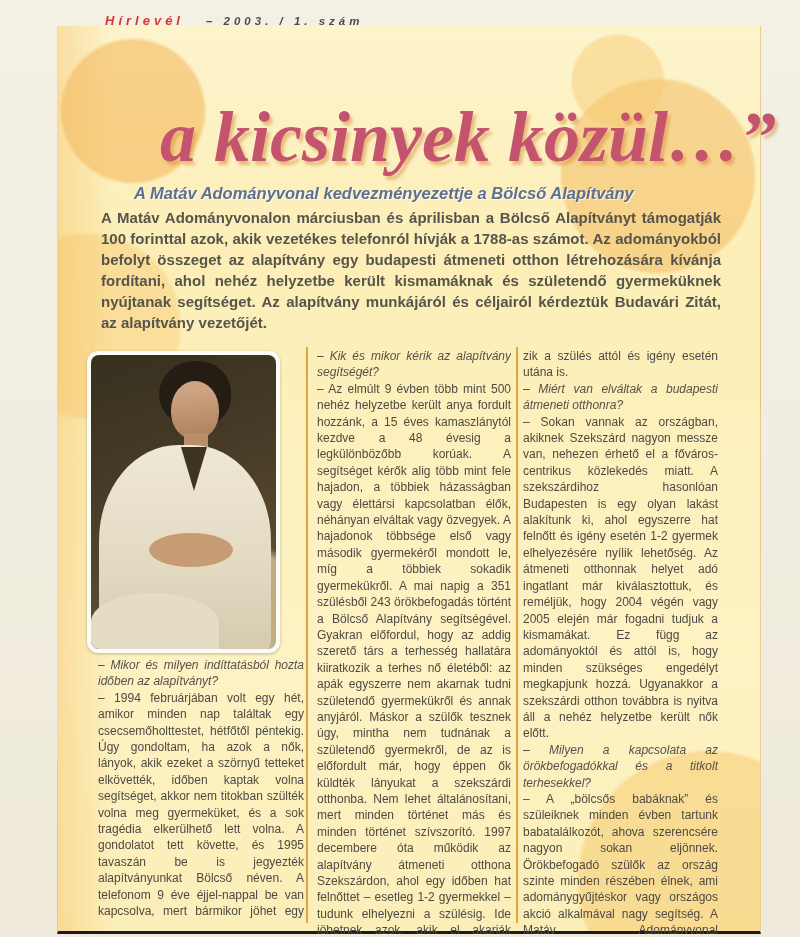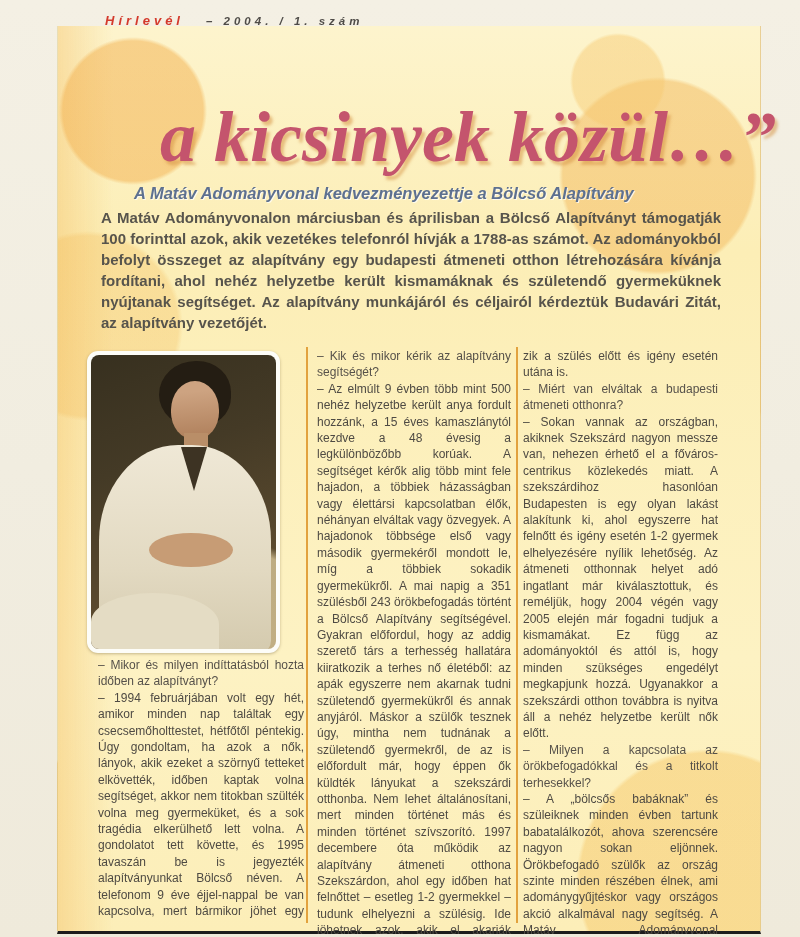--- a/index.html
+++ b/index.html
@@ -76,34 +76,34 @@
   .p-neck{position:absolute;left:93px;top:78px;width:24px;height:20px;background:#b98e68;}
   .p-jacket{position:absolute;left:8px;top:90px;width:172px;height:208px;background:linear-gradient(180deg,#efe8d6 0%,#e2d9c1 60%,#d4caae 100%);border-radius:46% 46% 6% 6%;}
   .p-lapel{position:absolute;left:90px;top:92px;width:26px;height:44px;background:#3d3323;clip-path:polygon(50% 100%,0 0,100% 0);}
   .p-hands{position:absolute;left:58px;top:178px;width:84px;height:34px;background:#c79c75;border-radius:50%;}
   .p-lap{position:absolute;left:0;top:238px;width:128px;height:60px;background:#e4dcc4;border-radius:48% 52% 0 0;}
   .col{
     position:absolute;font-size:12px;line-height:16.4px;color:#4e4a43;
     text-align:justify;overflow:hidden;
   }
   .col p{margin:0;}
-  .col .q{color:#56514a;}
+  .col .q{font-style:italic;color:#56514a;}
   .col-left{left:40px;top:631px;width:206px;height:266px;}
   .col-mid{left:259px;top:322px;width:194px;height:586px;}
   .col-right{left:465px;top:322px;width:195px;height:586px;}
   .divider{position:absolute;width:2px;background:#e2a23e;top:321px;height:576px;}
   .divider-1{left:248px;}
   .divider-2{left:458px;}
 </style>
 </head>
 <body>
 
 <div class="scan-header">
   <span class="brand">Hírlevél</span>
-  <span class="issue">– 2004. / 1. szám</span>
+  <span class="issue">– 2003. / 1. szám</span>
 </div>
 
 <div class="page">
 
   <div class="title-line2">a kicsinyek közül…”</div>
   <div class="subtitle">A Matáv Adományvonal kedvezményezettje a Bölcső Alapítvány</div>
 
   <p class="lead">A Matáv Adományvonalon márciusban és áprilisban a Bölcső Alapítványt támogatják 100 forinttal azok, akik vezetékes telefonról hívják a 1788-as számot. Az adományokból befolyt összeget az alapítvány egy budapesti átmeneti otthon létrehozására kívánja fordítani, ahol nehéz helyzetbe került kismamáknak és születendő gyermeküknek nyújtanak segítséget. Az alapítvány munkájáról és céljairól kérdeztük Budavári Zitát, az alapítvány vezetőjét.</p>
 
   <div class="photo">
@@ -126,20 +126,20 @@
   <div class="divider divider-1"></div>
 
   <div class="col col-mid">
     <p class="q">– Kik és mikor kérik az alapítvány segítségét?</p>
     <p>– Az elmúlt 9 évben több mint 500 nehéz helyzetbe került anya fordult hozzánk, a 15 éves kamaszlánytól kezdve a 48 évesig a legkülönbözőbb korúak. A segítséget kérők alig több mint fele hajadon, a többiek házasságban vagy élettársi kapcsolatban élők, néhányan elváltak vagy özvegyek. A hajadonok többsége első vagy második gyermekéről mondott le, míg a többiek sokadik gyermekükről. A mai napig a 351 szülésből 243 örökbefogadás történt a Bölcső Alapítvány segítségével. Gyakran előfordul, hogy az addig szerető társ a terhesség hallatára kiiratkozik a terhes nő életéből: az apák egyszerre nem akarnak tudni születendő gyermekükről és annak anyjáról. Máskor a szülők tesznek úgy, mintha nem tudnának a születendő gyermekről, de az is előfordult már, hogy éppen ők küldték lányukat a szekszárdi otthonba. Nem lehet általánosítani, mert minden történet más és minden történet szívszorító. 1997 decembere óta működik az alapítvány átmeneti otthona Szekszárdon, ahol egy időben hat felnőttet – esetleg 1-2 gyermekkel – tudunk elhelyezni a szülésig. Ide jöhetnek azok, akik el akarják titkolni terhességüket a környezetük elől, és növekedő pocakjukkal itt laknak a szülésig. A várandósokkal pszichológus foglalko-</p>
   </div>
 
   <div class="divider divider-2"></div>
 
   <div class="col col-right">
-    <p>zik a szülés előtt és igény esetén utána is.</p>
+    <p>zik a szülés attól és igény esetén utána is.</p>
     <p class="q">– Miért van elváltak a budapesti átmeneti otthonra?</p>
     <p>– Sokan vannak az országban, akiknek Szekszárd nagyon messze van, nehezen érhető el a főváros-centrikus közlekedés miatt. A szekszárdihoz hasonlóan Budapesten is egy olyan lakást alakítunk ki, ahol egyszerre hat felnőtt és igény esetén 1-2 gyermek elhelyezésére nyílik lehetőség. Az átmeneti otthonnak helyet adó ingatlant már kiválasztottuk, és reméljük, hogy 2004 végén vagy 2005 elején már fogadni tudjuk a kismamákat. Ez függ az adományoktól és attól is, hogy minden szükséges engedélyt megkapjunk hozzá. Ugyanakkor a szekszárdi otthon továbbra is nyitva áll a nehéz helyzetbe került nők előtt.</p>
     <p class="q">– Milyen a kapcsolata az örökbefogadókkal és a titkolt terhesekkel?</p>
     <p>– A „bölcsős babáknak” és szüleiknek minden évben tartunk babatalálkozót, ahova szerencsére nagyon sokan eljönnek. Örökbefogadó szülők az ország szinte minden részében élnek, ami adománygyűjtéskor vagy országos akció alkalmával nagy segítség. A Matáv Adományvonal népszerűsítésére is mozgósítottuk őket. Természetesen, ha nem is mindegyikükkel, a titkolt terhesekkel is tartom a kapcsolatot. Érdekel a sorsuk, hogy kivel mi történik.</p>
   </div>
 
 </div>
 
 </body></html>

